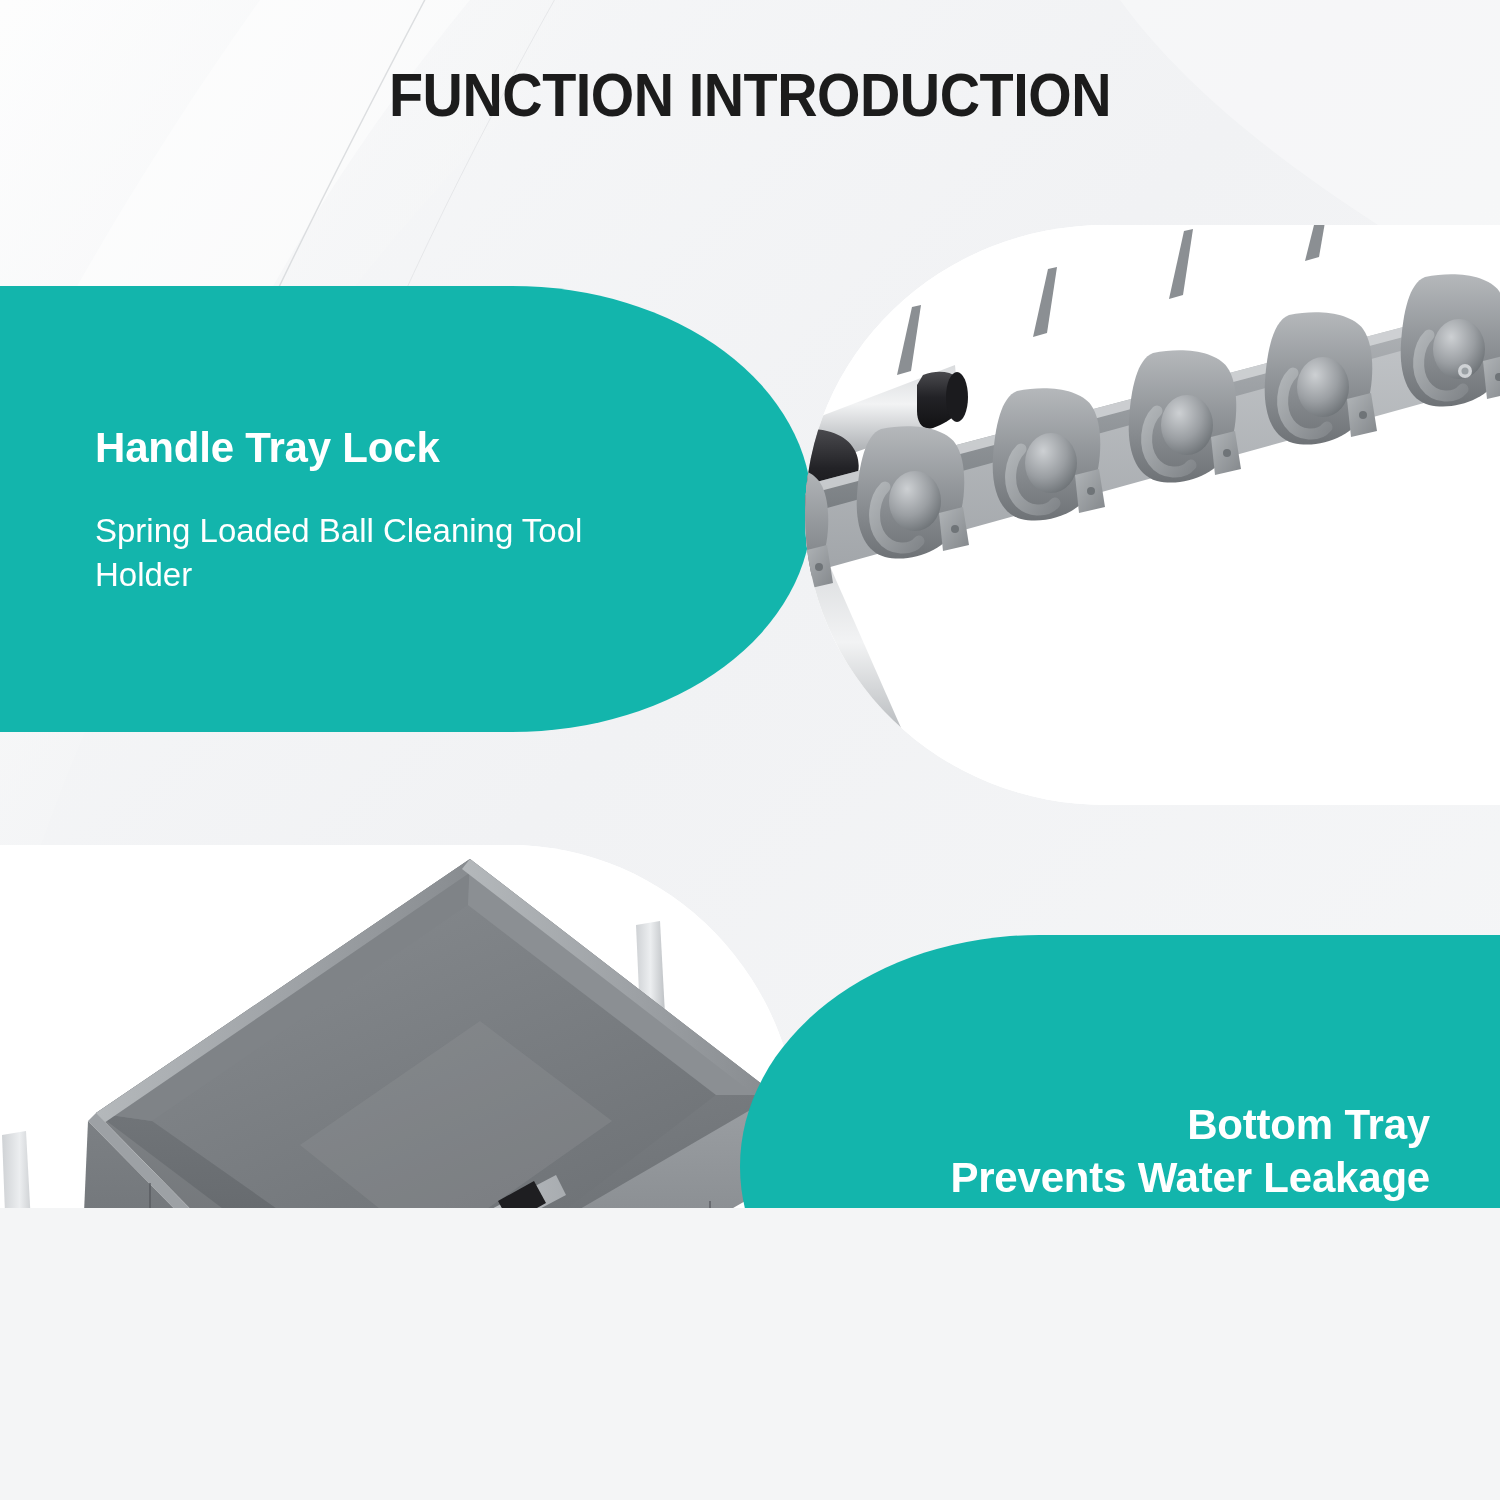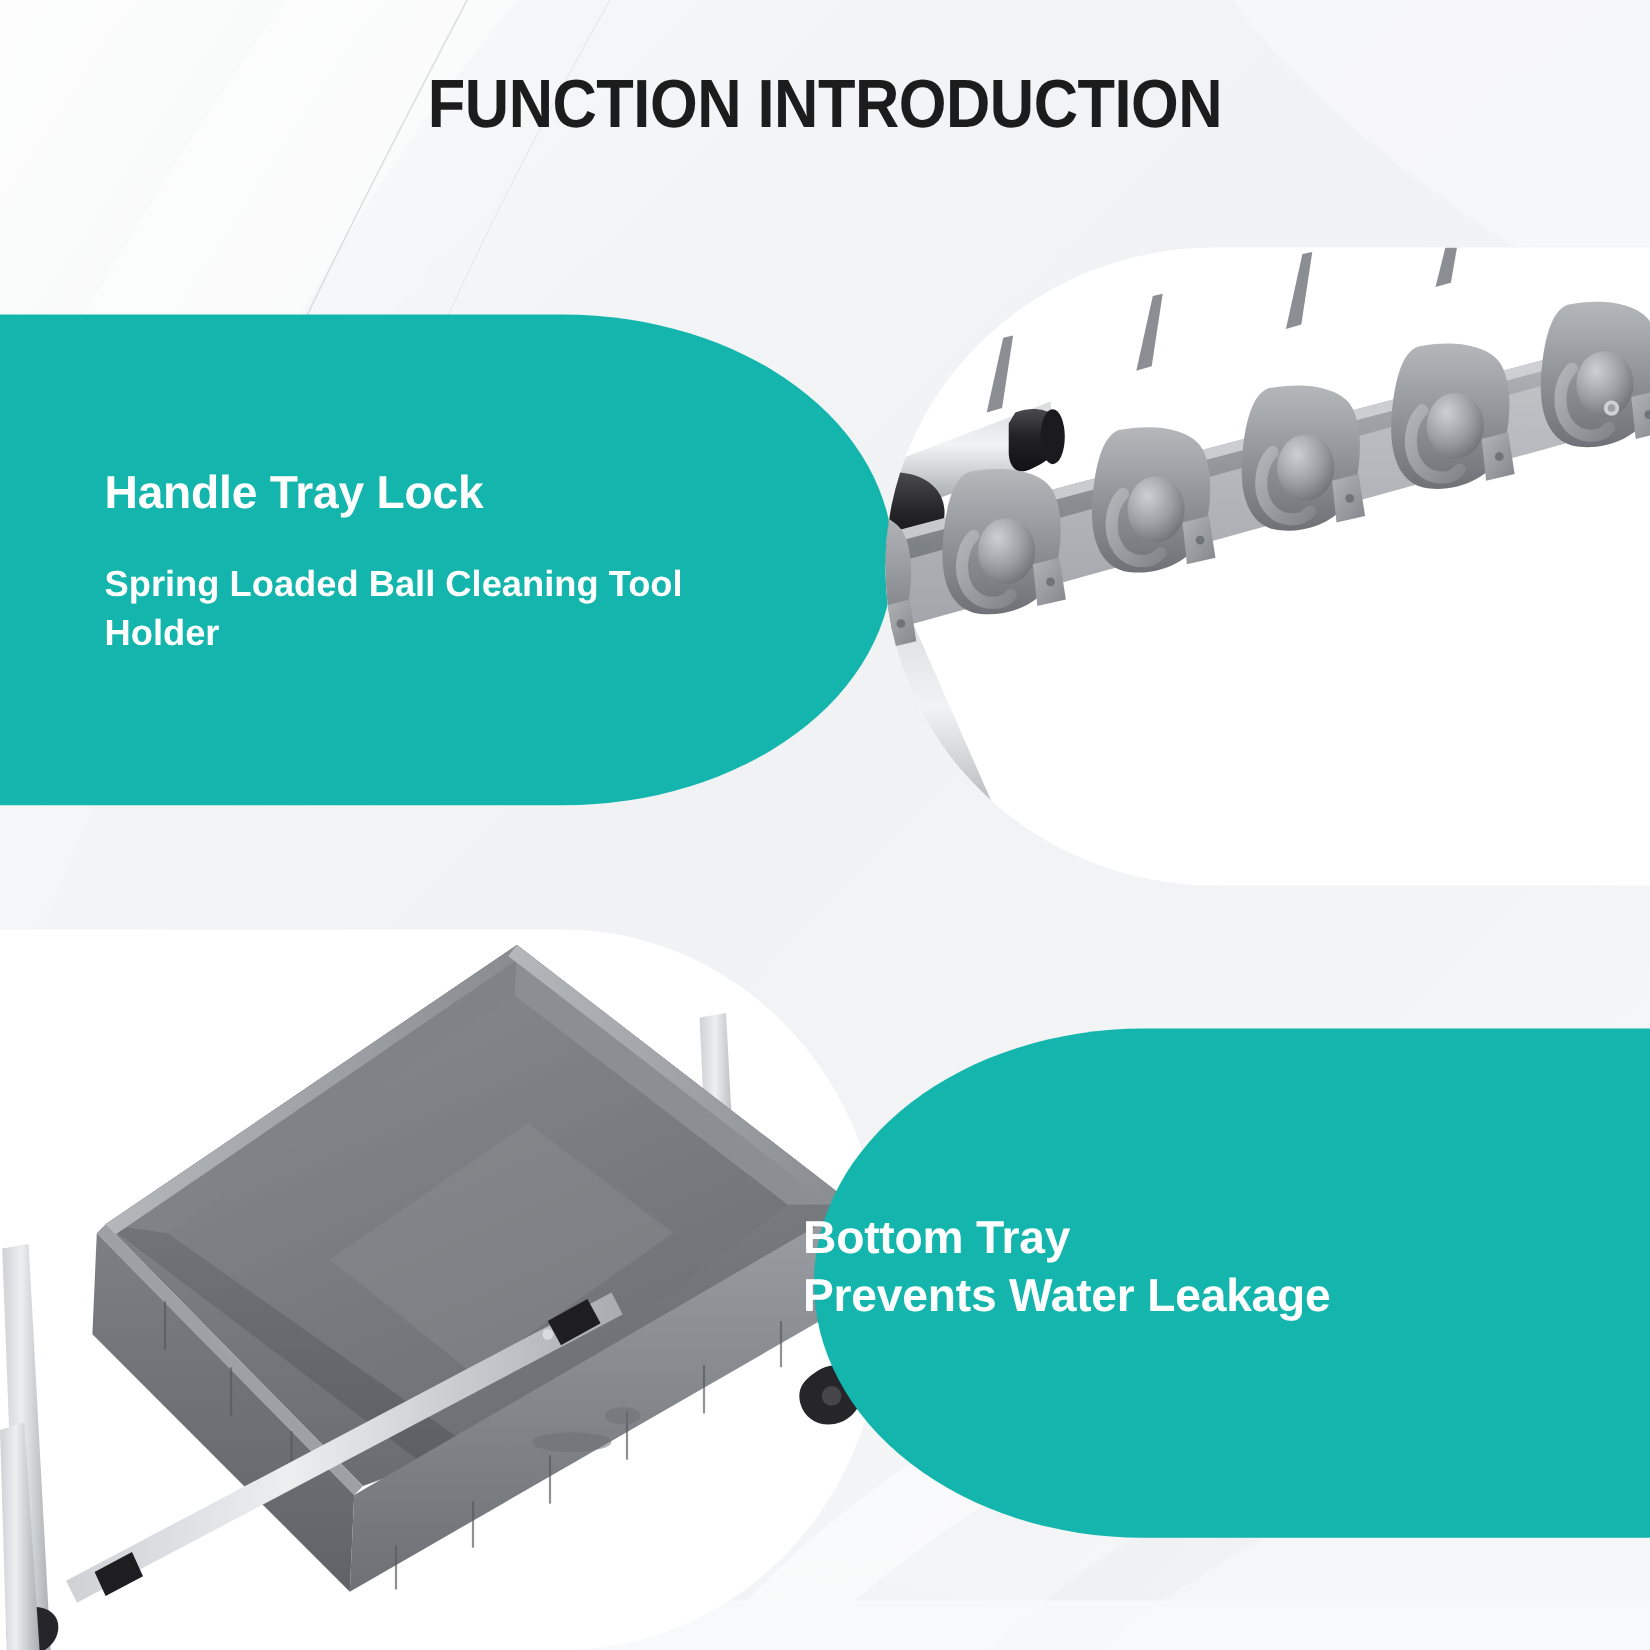--- a/index.html
+++ b/index.html
@@ -1,21 +1,21 @@
 <!DOCTYPE html>
 <html><head>
 <meta charset="utf-8">
 <style>
   html,body{margin:0;padding:0;}
   body{
     width:1500px;height:1500px;overflow:hidden;
     font-family:"Liberation Sans","DejaVu Sans",sans-serif;
     background:#f4f5f6;
   }
-  .page{position:relative;width:1500px;height:1500px;overflow:hidden;background:#f4f5f6;}
+  .page{position:relative;width:1500px;height:1208px;overflow:hidden;background:#f4f5f6;}
 
   
   .bg{position:absolute;inset:0;overflow:hidden;}
   .bg svg{position:absolute;inset:0;width:1500px;height:1500px;}
 
   
   .title{
     position:absolute;top:64px;left:0;width:1500px;
     text-align:center;
     font-size:62px;line-height:1;
@@ -57,24 +57,25 @@
   }
 
   
   .tb-head{
     position:absolute;left:95px;top:424px;
     font-size:42px;font-weight:bold;color:#ffffff;letter-spacing:-0.2px;
     white-space:nowrap;
   }
   .tb-sub{
     position:absolute;left:95px;top:509px;width:560px;
-    font-size:33px;font-weight:bold;color:#ffffff;line-height:1.33;
+    font-size:33px;font-weight:normal;color:#ffffff;line-height:1.33;
   }
   .bt-head{
     position:absolute;right:70px;top:1098px;width:700px;
+    text-align:right;
     font-size:42px;font-weight:bold;color:#ffffff;line-height:1.27;
     letter-spacing:-0.2px;
   }
 
   
   .art{position:absolute;inset:0;}
   .art svg{position:absolute;inset:0;}
 </style>
 </head>
 <body>

